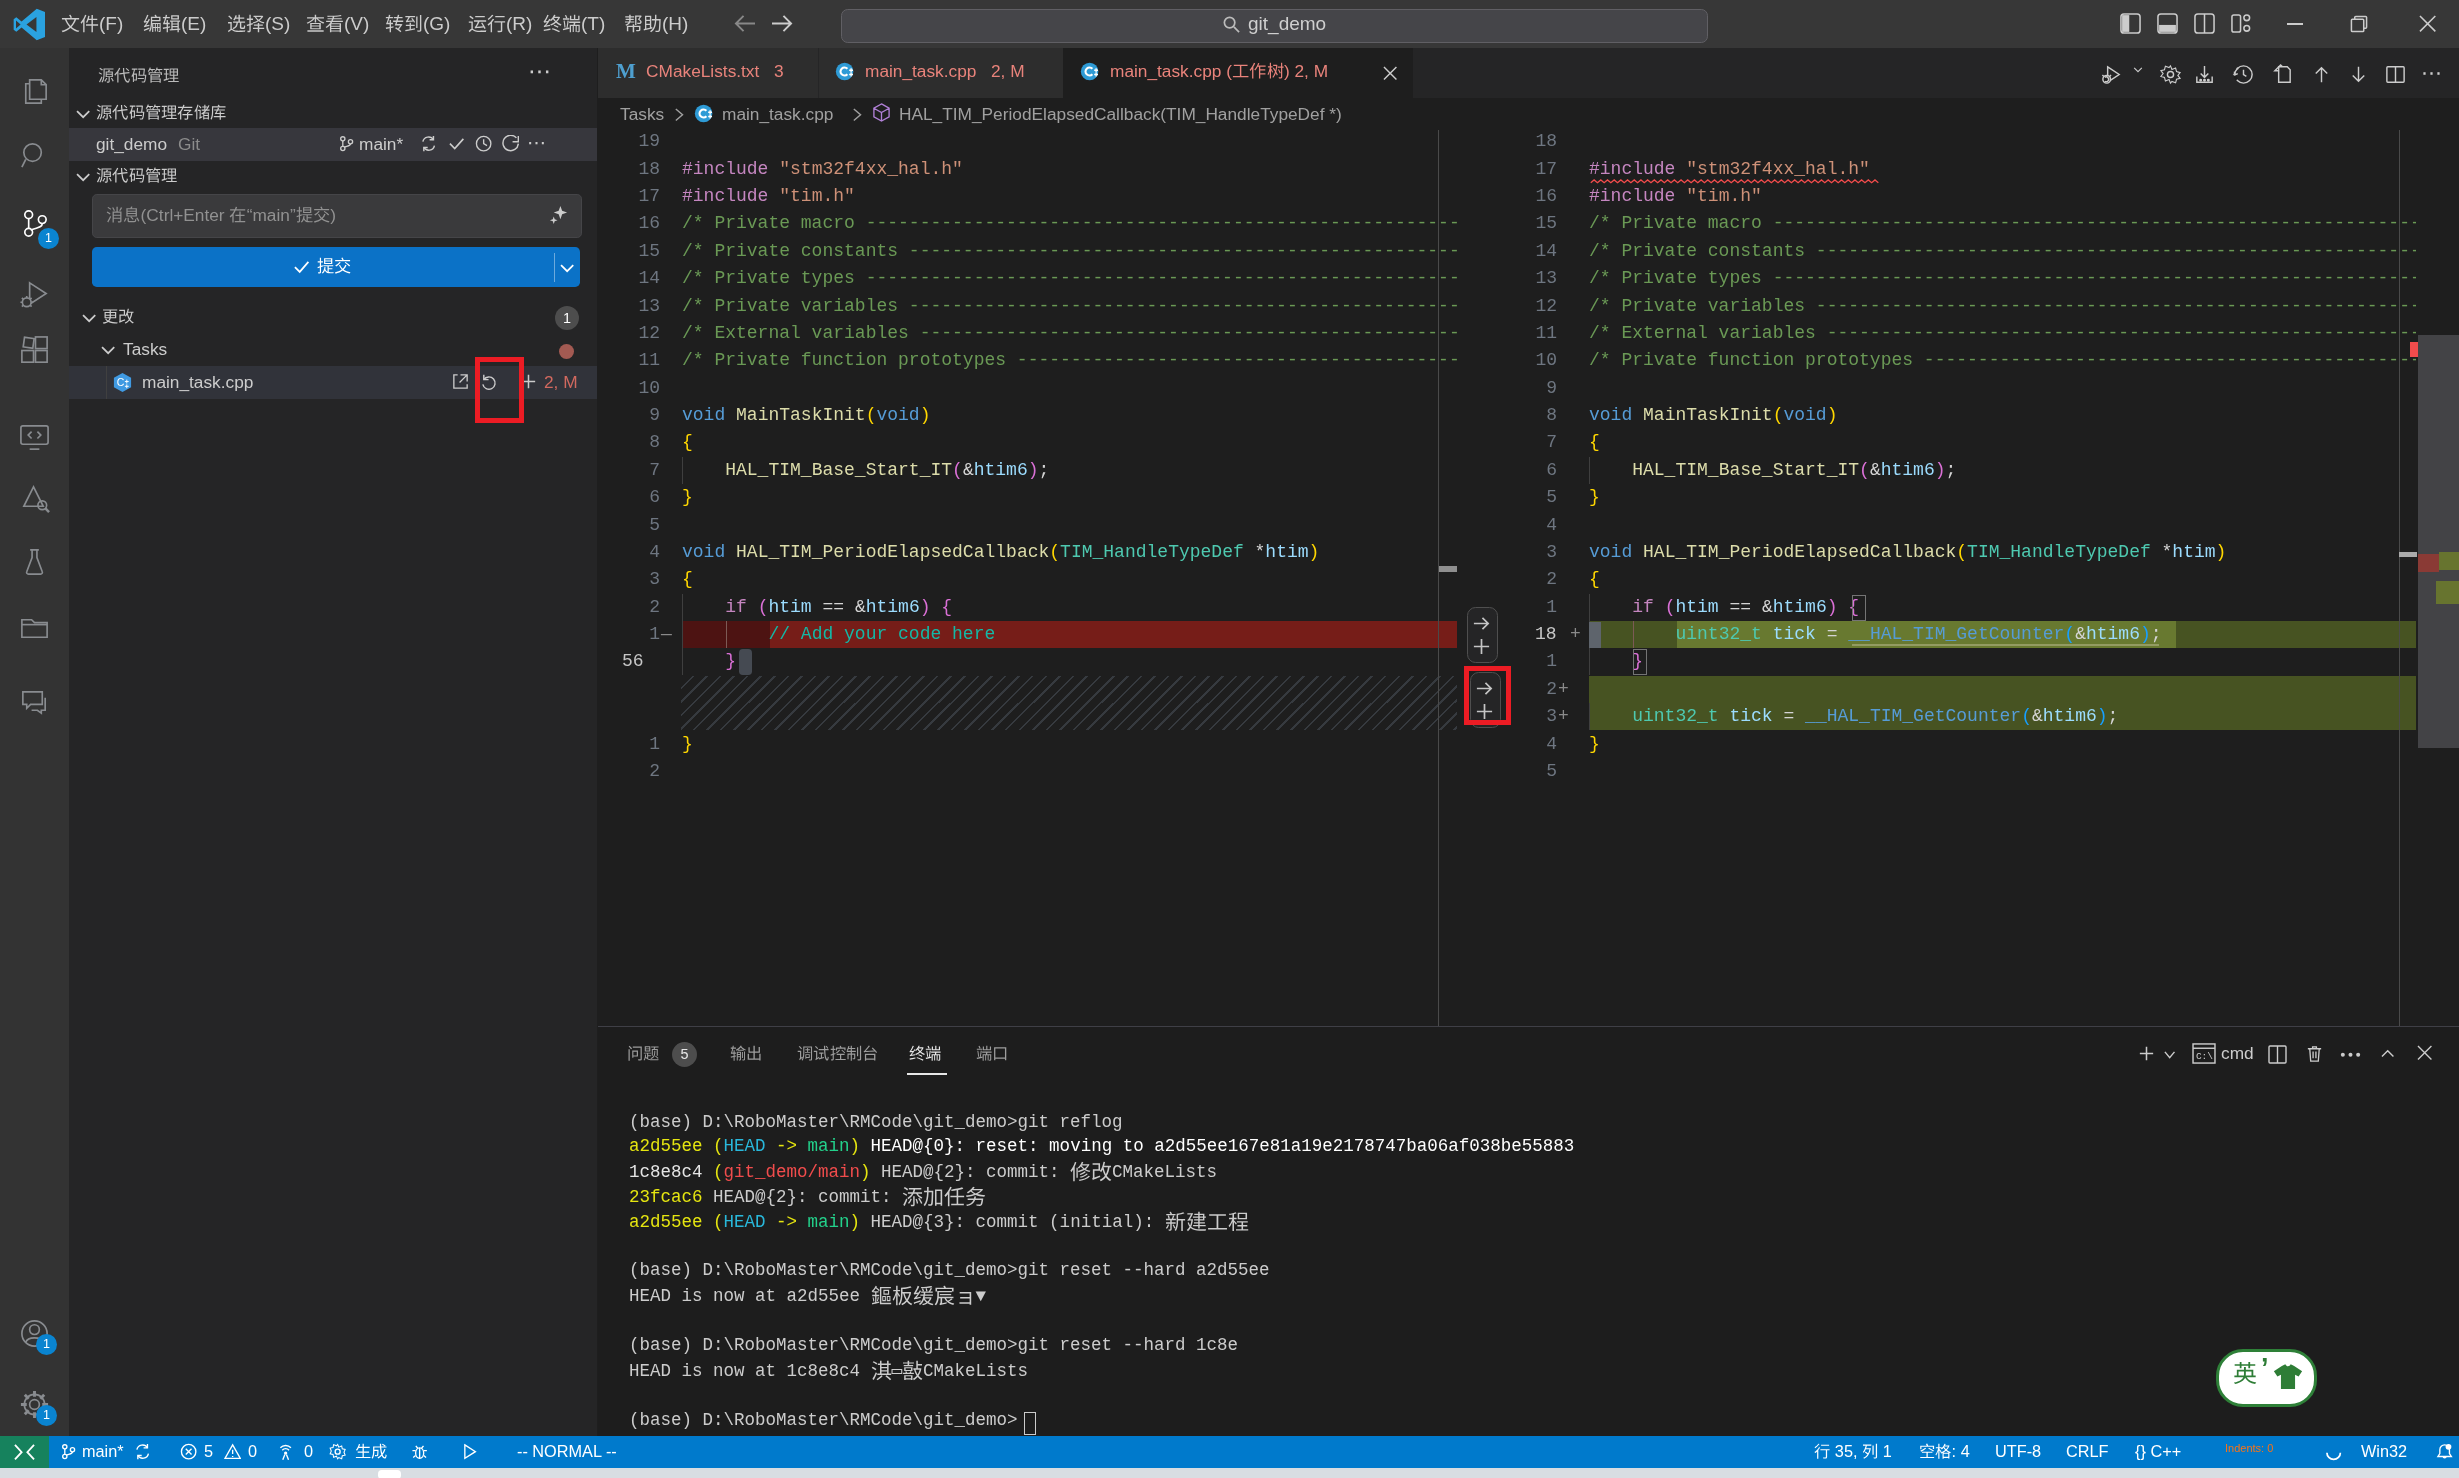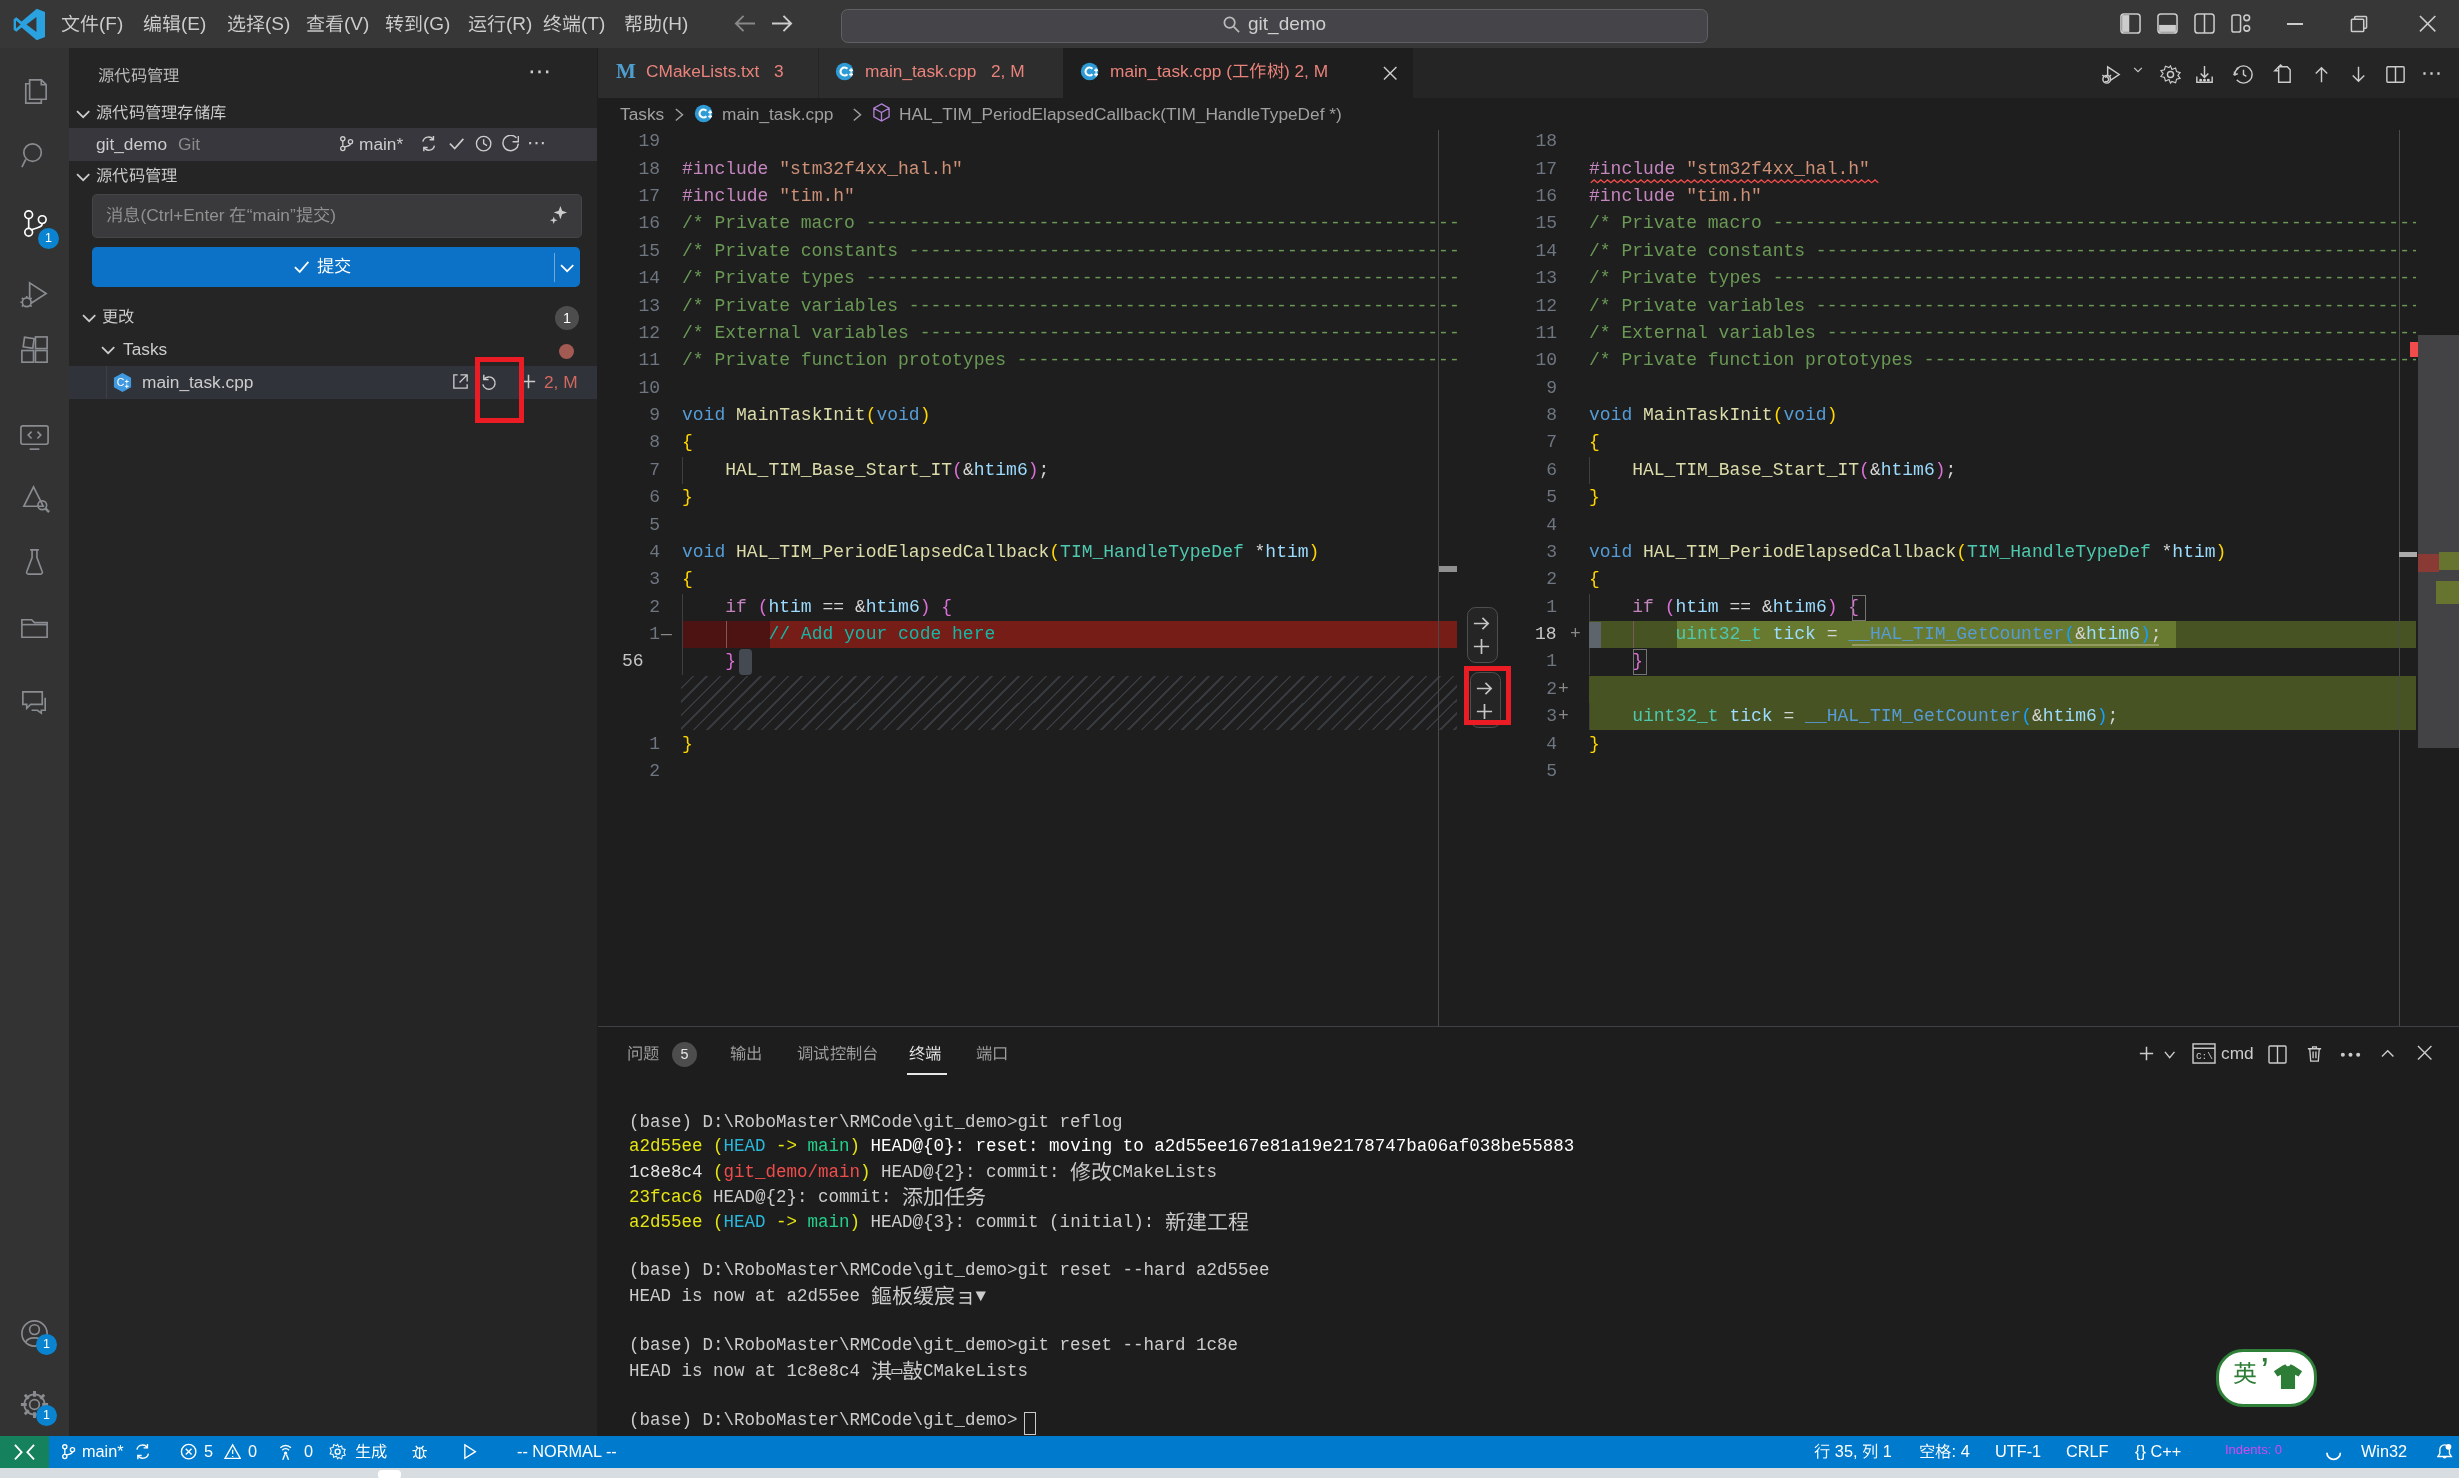--- a/index.html
+++ b/index.html
@@ -763,24 +763,24 @@
     <div class="abs" style="left:1814px;top:1442px;font-size:16.3px;color:#ffffff"><svg class="cj" viewBox="0 0 1000 1000">
         <use href="#g884c"></use>
       </svg> 35, <svg class="cj" viewBox="0 0 1000 1000">
         <use href="#g5217"></use>
       </svg> 1</div>
     <div class="abs" style="left:1919px;top:1442px;font-size:16.3px;color:#ffffff"><svg class="cj" viewBox="0 0 1000 1000">
         <use href="#g7a7a"></use>
       </svg><svg class="cj" viewBox="0 0 1000 1000">
         <use href="#g683c"></use>
       </svg>: 4</div>
-    <div class="abs" style="left:1995px;top:1442px;font-size:16.3px;color:#ffffff">UTF-1</div>
+    <div class="abs" style="left:1995px;top:1442px;font-size:16.3px;color:#ffffff">UTF-8</div>
     <div class="abs" style="left:2066px;top:1442px;font-size:16.3px;color:#ffffff">CRLF</div>
     <div class="abs" style="left:2135px;top:1442px;font-size:16.3px;color:#ffffff">{} C++</div>
-    <div class="abs" style="left:2225px;top:1442px;font-size:13px;color:#d946ef">Indents: 0</div>
+    <div class="abs" style="left:2225px;top:1442px;font-size:11px;color:#f97316">Indents: 0</div>
     <svg class="abs" style="left:2325px;top:1444px" width="17.3" height="17.3" viewBox="0 0 18 18" stroke="#ffffff" stroke-width="1.8" fill="none">
       <path d="M2 9 a7 7 0 0 0 14 0"></path>
     </svg>
     <div class="abs" style="left:2361px;top:1442px;font-size:16.3px;color:#ffffff">Win32</div>
     <svg class="abs" style="left:2436px;top:1443px" width="17.3" height="17.3" viewBox="0 0 18 18" stroke="#ffffff" stroke-width="1.4" fill="none">
       <path d="M9 2 a5 5 0 0 1 5 5 v4 l2 3 H2 l2-3 V7 a5 5 0 0 1 5-5 Z M7.5 14 a1.5 1.5 0 0 0 3 0"></path>
       <circle cx="13" cy="4" r="3" fill="#fff" stroke="none"></circle>
     </svg>
     <div class="abs" style="left:0;top:1468px;width:2459px;height:10.6px;background:#d8dde2"></div>
     <div class="abs" style="left:378px;top:1470px;width:23px;height:8.6px;background:#ffffff;border-radius:3.8px"></div>

